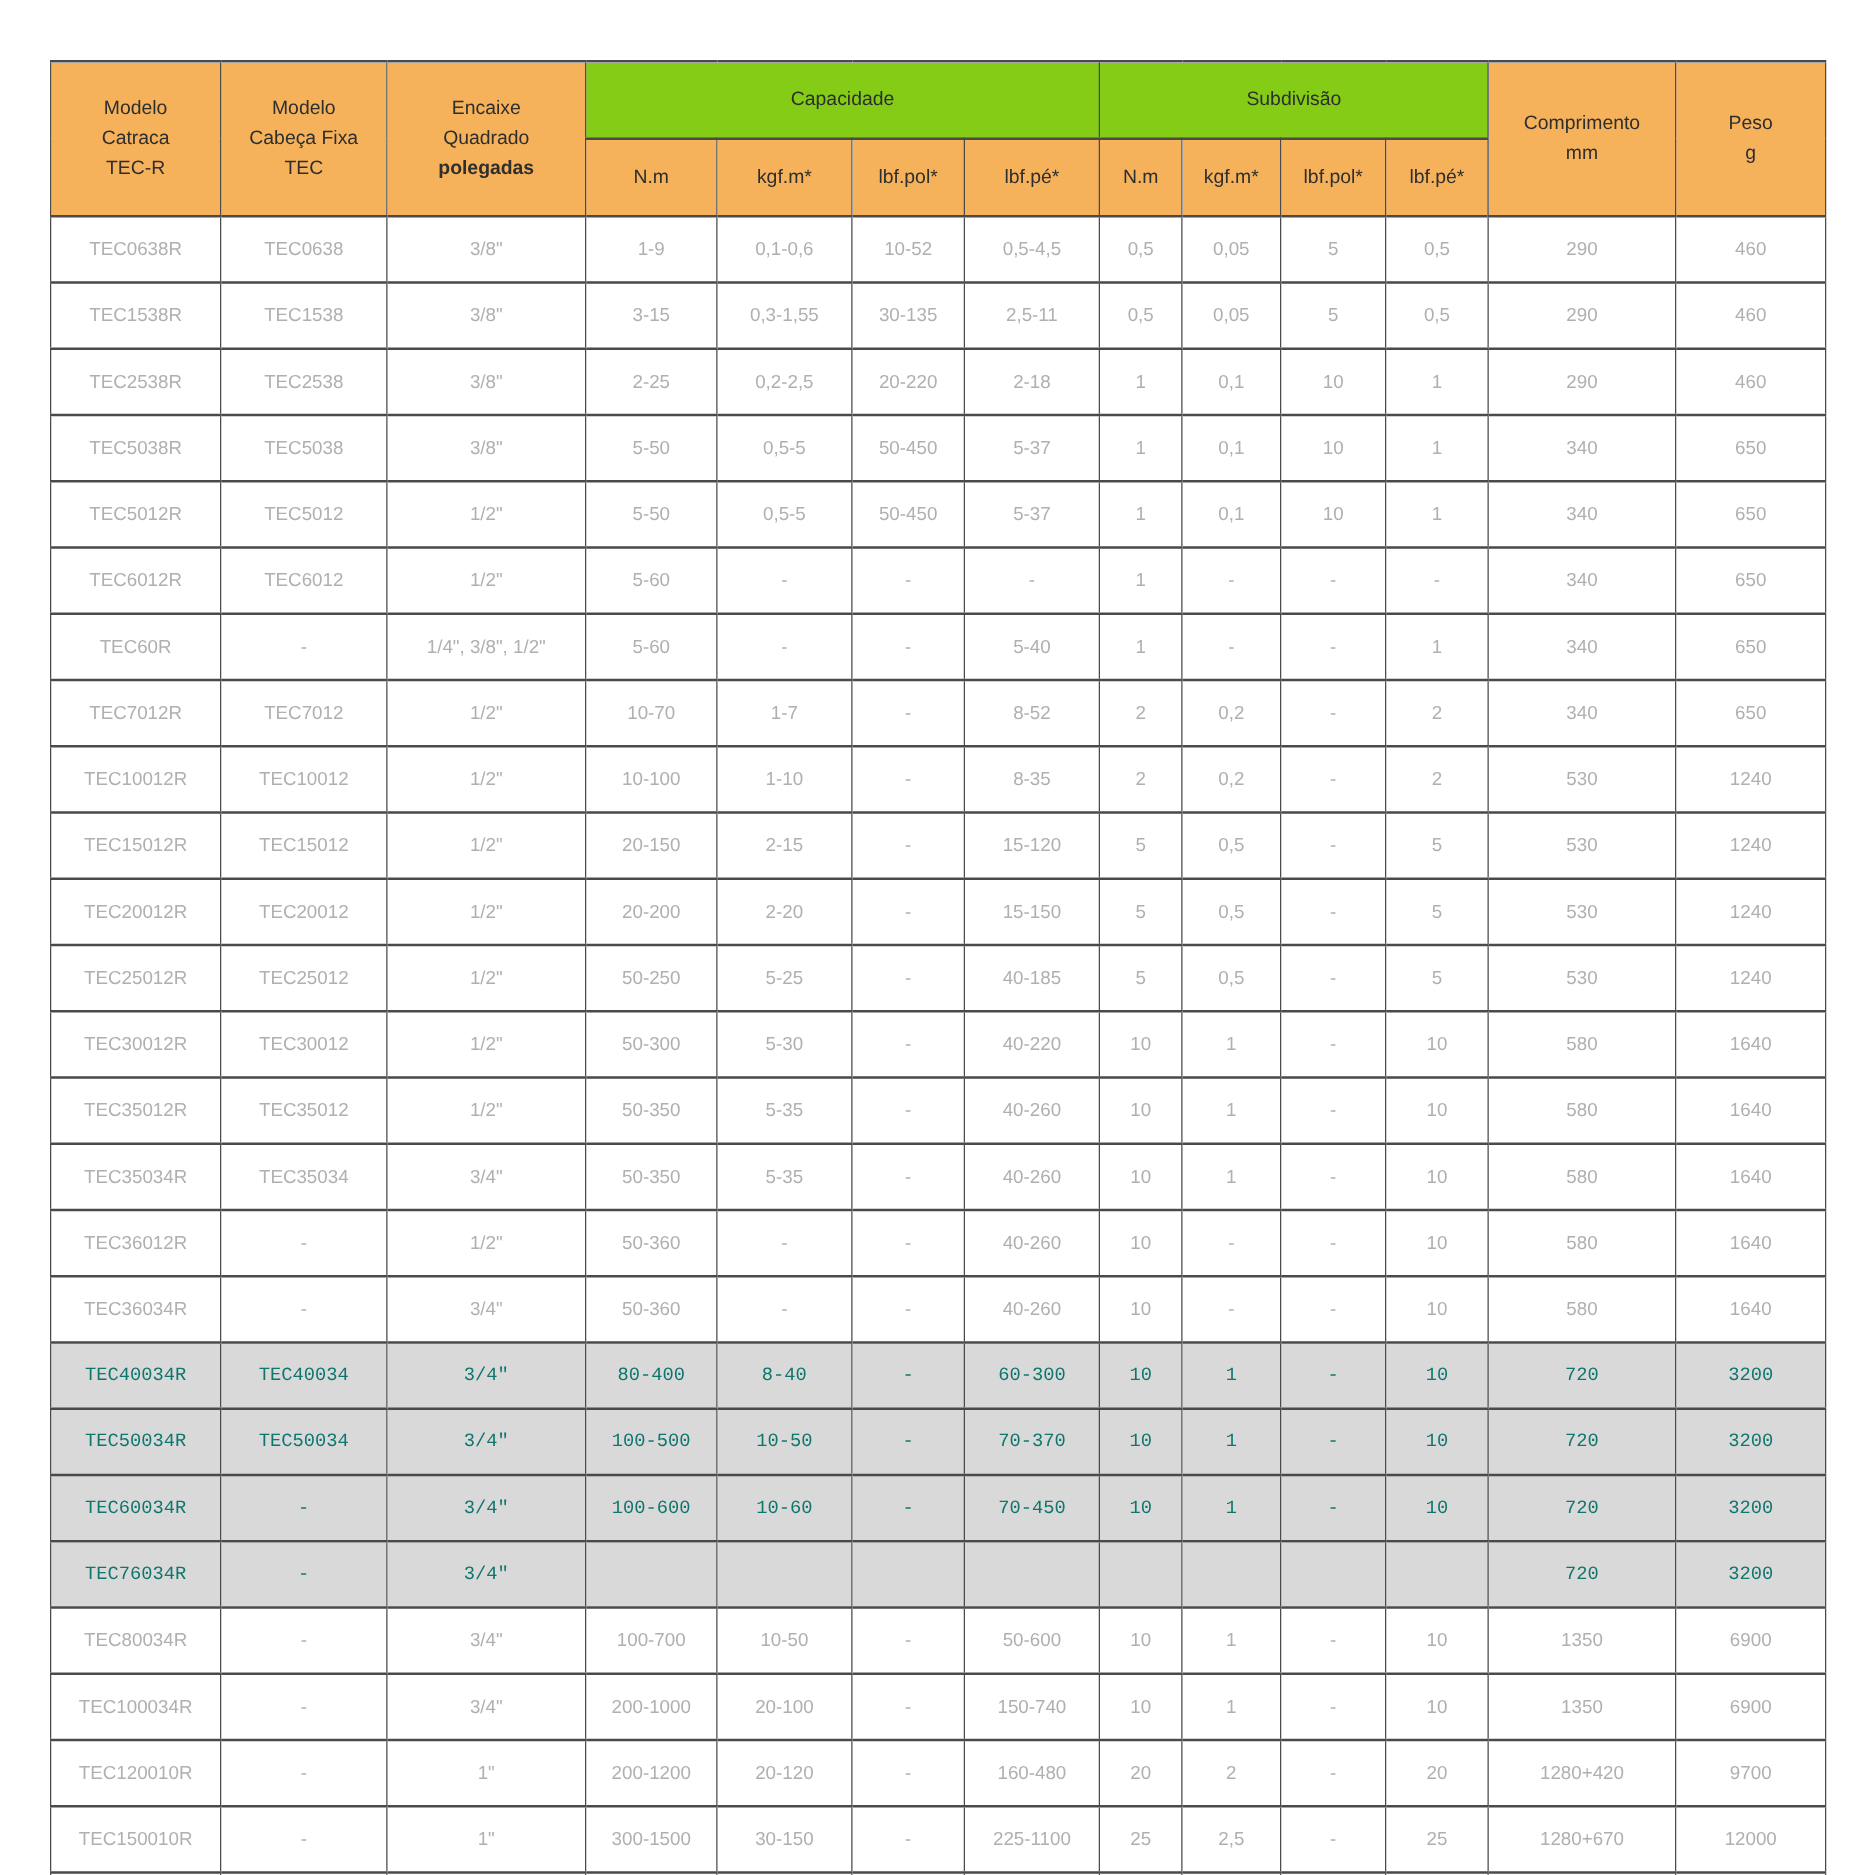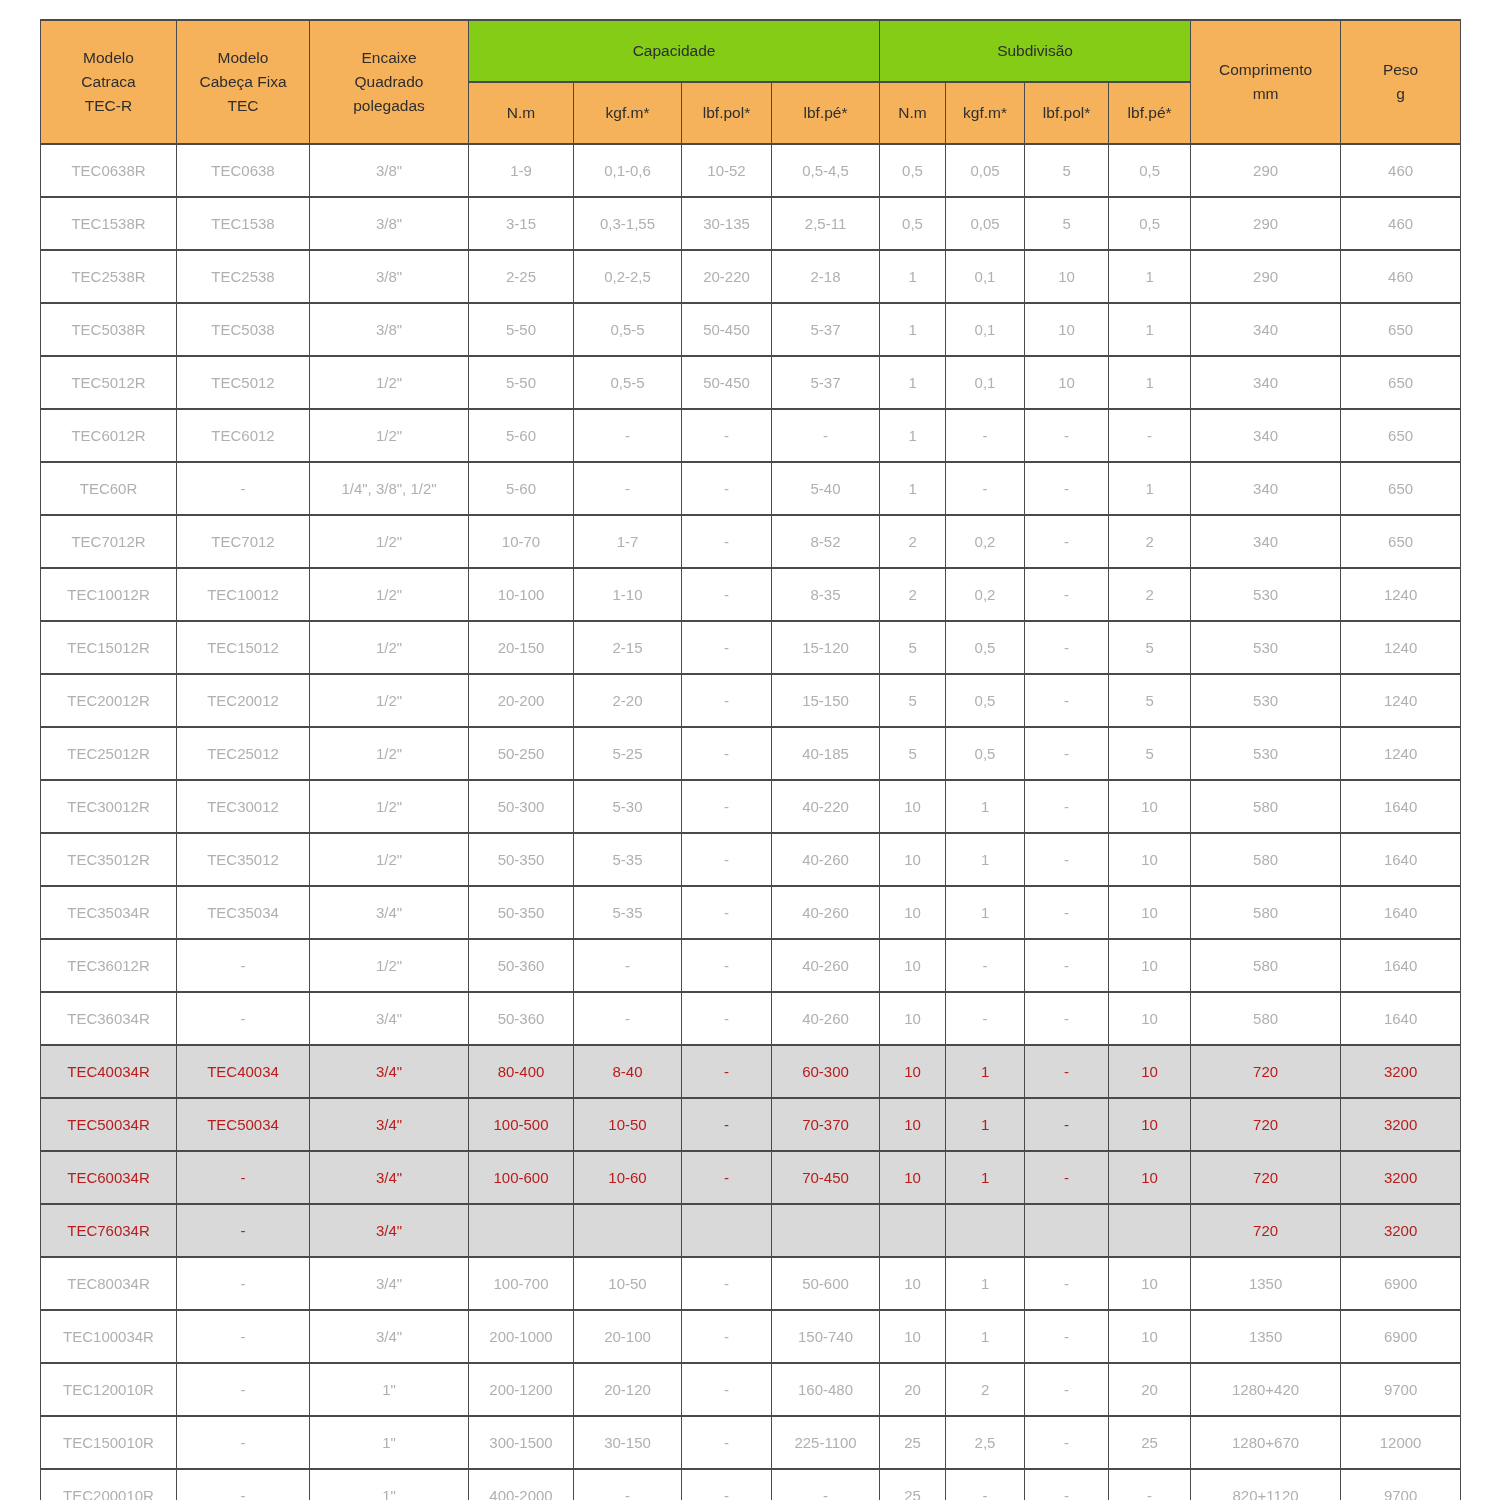--- a/index.html
+++ b/index.html
@@ -6,21 +6,21 @@
     margin: 0;
     padding: 0;
     background: #ffffff;
     font-family: "Liberation Sans", "DejaVu Sans", sans-serif;
   }
   .page {
     width: 1500px;
     height: 1500px;
     background: #ffffff;
     box-sizing: border-box;
-    padding: 19px 40px;
+    padding: 48px 40px;
   }
   table.spec {
     border-collapse: collapse;
     table-layout: fixed;
     width: 1420px;
   }
   table.spec th, table.spec td {
     border-left: 1px solid #4a4a4a;
     border-right: 1px solid #4a4a4a;
     border-top: 2px solid #4a4a4a;
@@ -33,31 +33,32 @@
     font-weight: 400;
     color: #2e2e2e;
     font-size: 15.5px;
     line-height: 1.55;
     height: 48px;
     white-space: pre-line;
   }
   th.orange { background: #f6b25a; }
   th.yellow { background: #84cc16; }
   th .hline { display: block; white-space: pre-line; }
-  th b.hline { font-weight: 400; }
+  th b.hline { font-weight: 700; }
   table.spec td {
     height: 49px;
     font-size: 15px;
     color: #b0b0b0;
     background: #ffffff;
     white-space: nowrap;
   }
   table.spec tr.hl td {
     background: #d9d9d9;
-    color: #b91c1c;
+    color: #0f766e;
+    font-family: Liberation Mono, monospace;
   }
 </style>
 </head>
 <body>
 
 <div class="page">
   <table class="spec">
     <colgroup>
       <col style="width:136px">
         <col style="width:133px">

